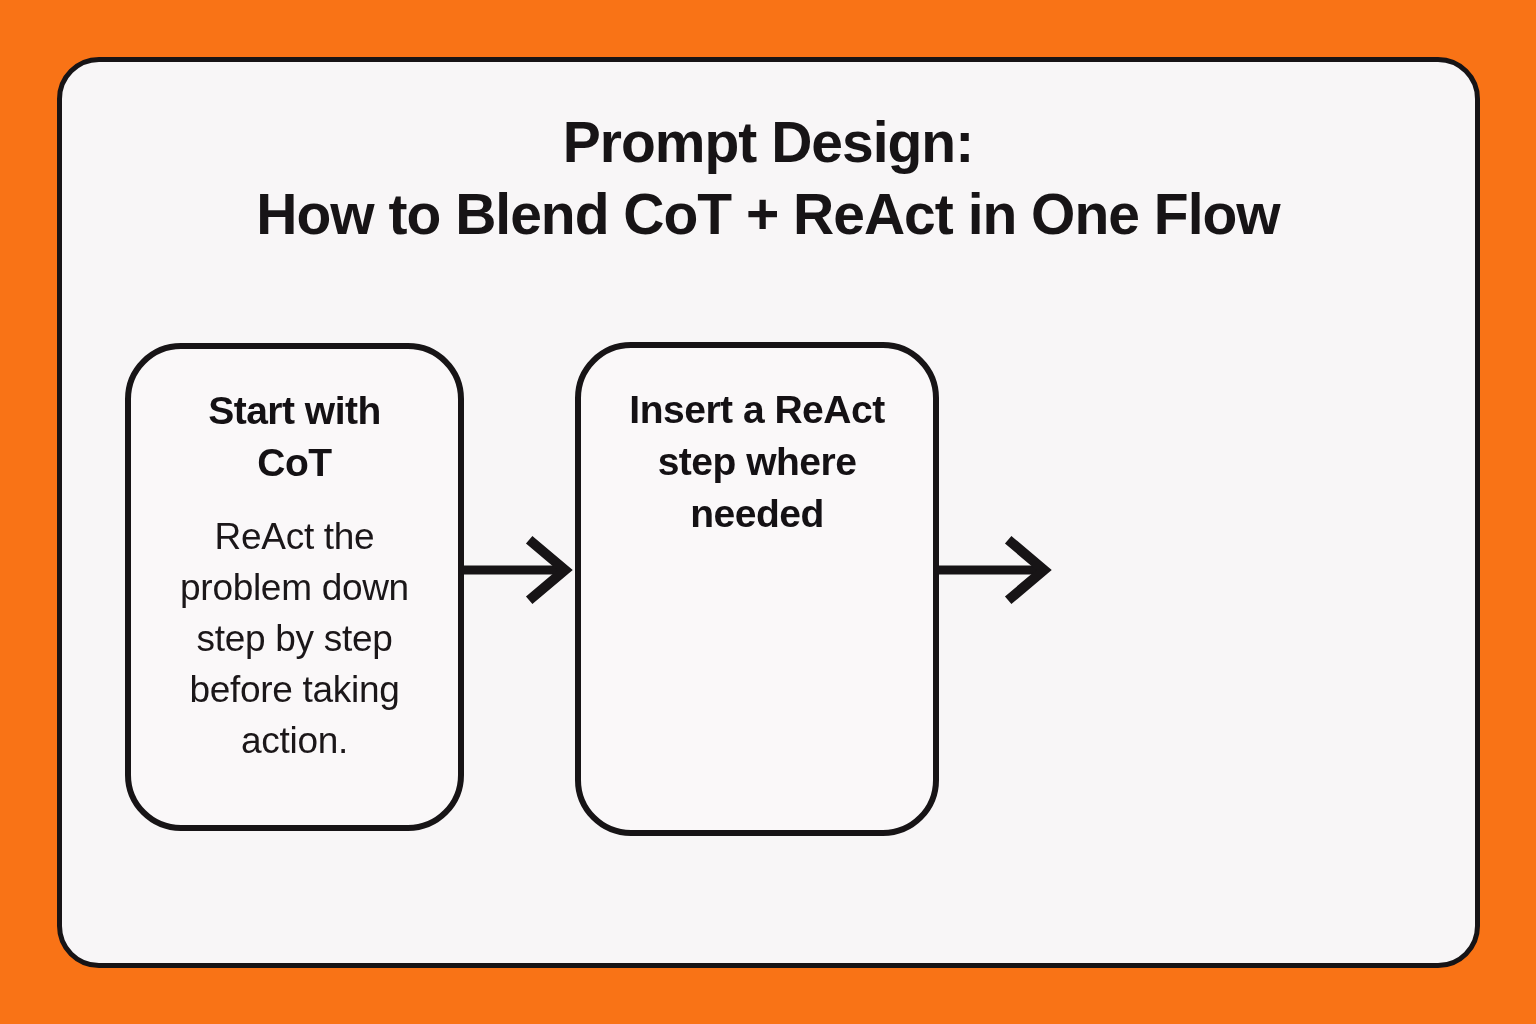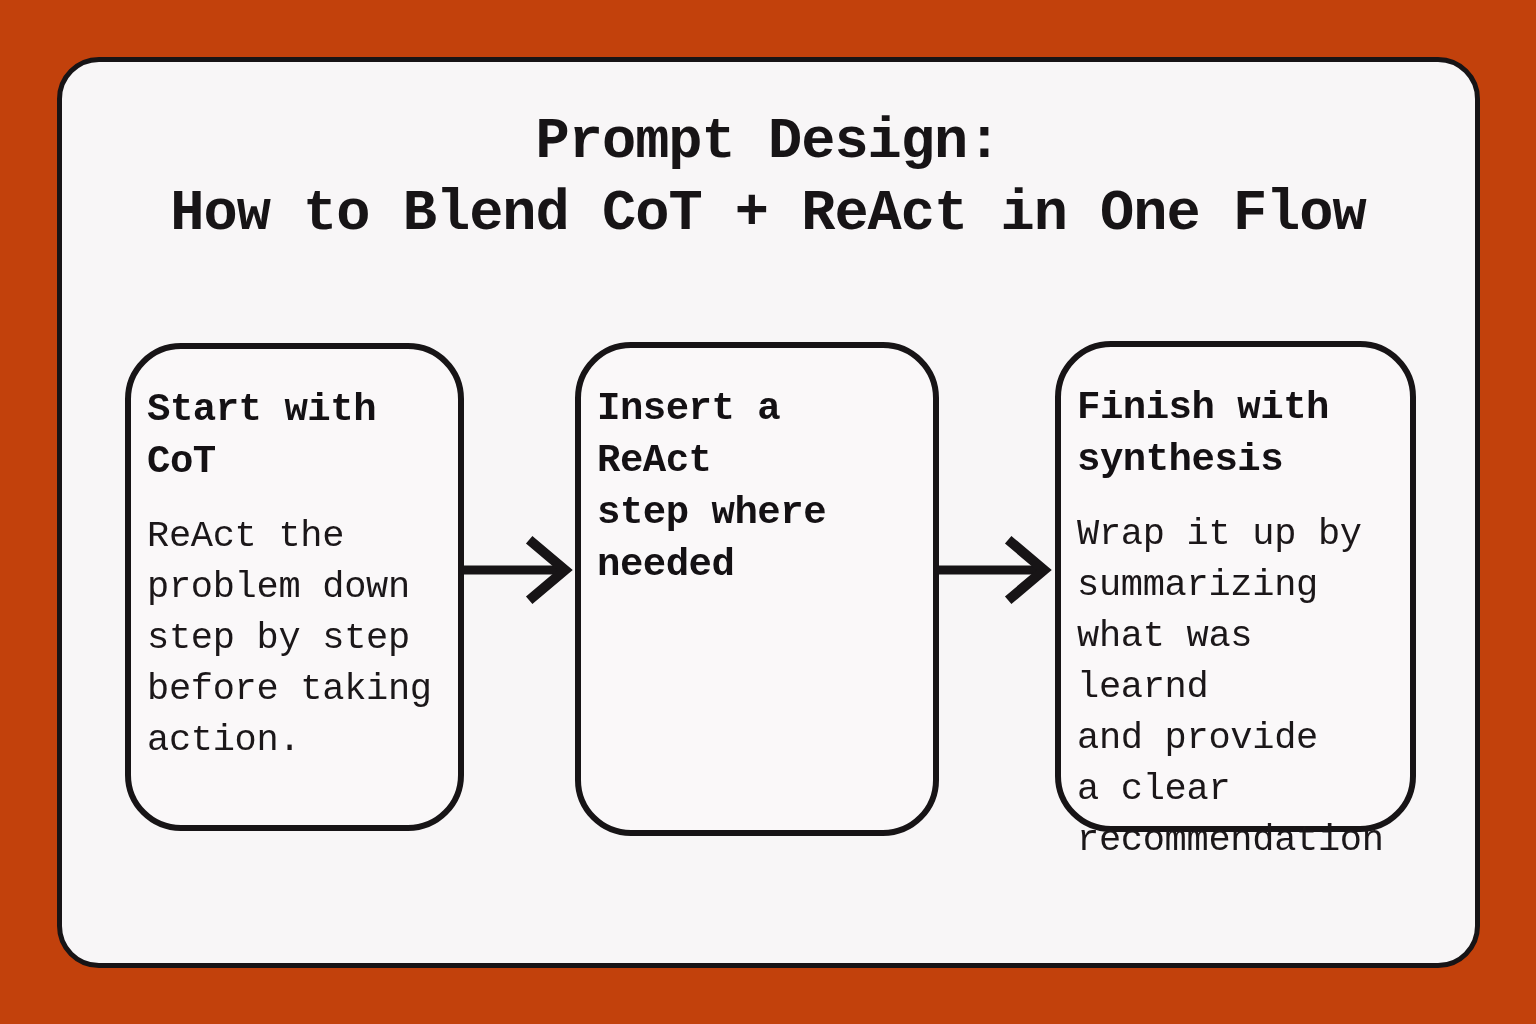--- a/index.html
+++ b/index.html
@@ -3,22 +3,22 @@
 <meta charset="utf-8">
 <style>
   html, body {
     margin: 0;
     padding: 0;
   }
   .canvas {
     position: relative;
     width: 1536px;
     height: 1024px;
-    background: #c2410c;
-    font-family: Liberation Mono, monospace;
+    background: #f97316;
+    font-family: Liberation Sans, sans-serif;
     color: #191619;
     overflow: hidden;
   }
   .frame {
     position: absolute;
     left: 57px;
     top: 57px;
     width: 1413px;
     height: 901px;
     border: 5px solid #171416;
@@ -39,21 +39,21 @@
     white-space: pre-line;
     color: #171416;
   }
   .step-box {
     position: absolute;
     box-sizing: border-box;
     border: 6px solid #171416;
     border-radius: 56px;
     background: #faf8f9;
     padding: 36px 16px 20px 16px;
-    text-align: left;
+    text-align: center;
   }
   .step-box.b1 { left: 125px; top: 343px; width: 339px; height: 488px; }
   .step-box.b2 { left: 575px; top: 342px; width: 364px; height: 494px; }
   .step-box.b3 { left: 1055px; top: 341px; width: 361px; height: 491px; }
   .step-heading {
     font-size: 39px;
     font-weight: 700;
     line-height: 1.33;
     letter-spacing: -0.5px;
     white-space: pre-line;
@@ -110,24 +110,14 @@
 needed</div>
   </div>
 
   <div class="arrow a2">
     <svg width="122" height="80" viewBox="0 0 122 80">
       <line x1="0" y1="40" x2="105" y2="40" stroke="#171416" stroke-width="9"></line>
       <polyline points="77,13 109,40 77,67" fill="none" stroke="#171416" stroke-width="10" stroke-linecap="square" stroke-linejoin="miter"></polyline>
     </svg>
   </div>
 
-  <div class="step-box b3">
-    <div class="step-heading">Finish with
-synthesis</div>
-    <div class="step-body">Wrap it up by
-summarizing
-what was learnd
-and provide
-a clear
-recommendation</div>
-  </div>
 
 </div>
 
 </body></html>

